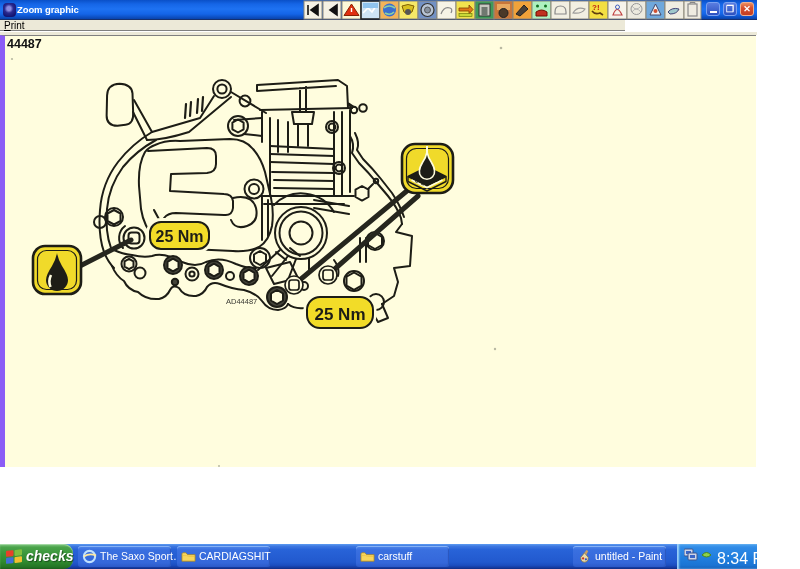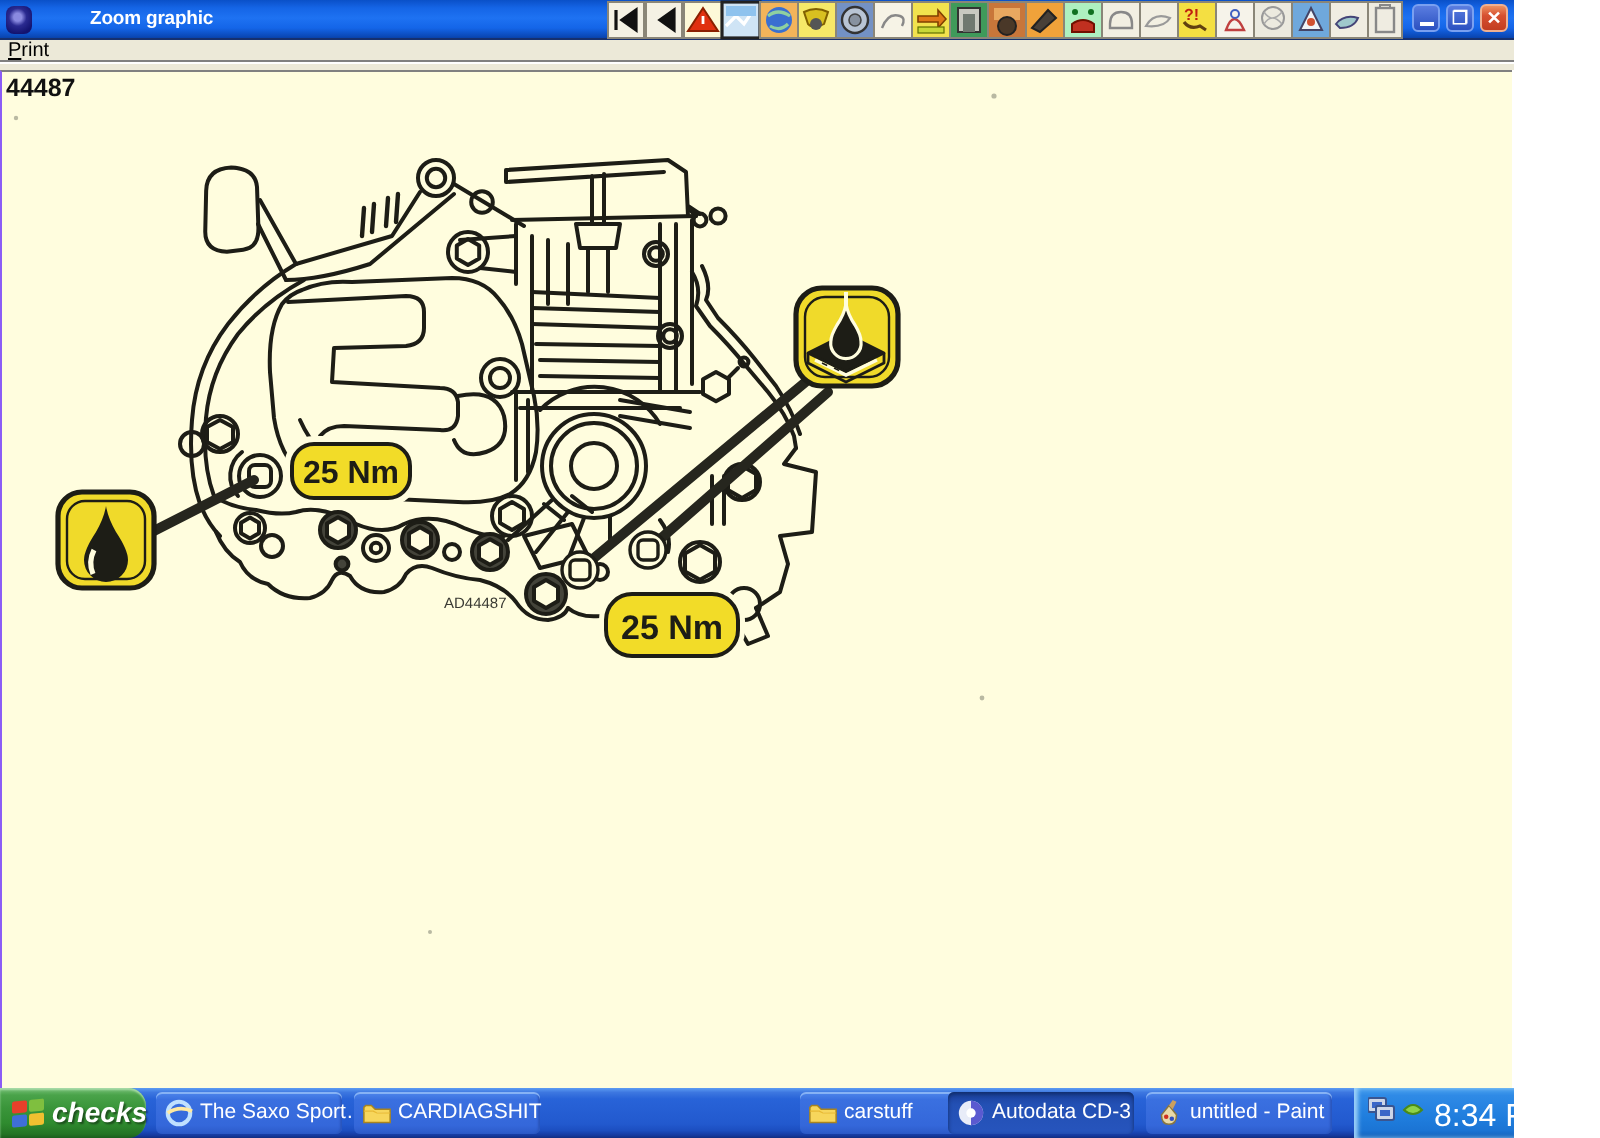--- a/index.html
+++ b/index.html
@@ -3,28 +3,28 @@
 <meta charset="utf-8">
 <style>
   * { margin:0; padding:0; box-sizing:border-box; }
   html,body { width:800px; height:569px; background:#ffffff; font-family:"Liberation Sans", sans-serif; overflow:hidden; }
   #screen { position:absolute; top:0; left:0; width:800px; height:569px; }
   
   #titlebar { position:absolute; left:0; top:0; width:757px; height:20px;
     background:linear-gradient(180deg,#0a50c8 0%,#1565e6 20%,#1e72f2 45%,#1465e8 70%,#0a47b4 92%,#063a9a 100%); box-shadow: inset 0 -1px 0 #16306e; }
   #titleicon { position:absolute; left:3px; top:3px; width:13px; height:14px; border-radius:4px;
     background:radial-gradient(circle at 45% 40%, #8a8ae0 0 18%, #2a2a90 40%, #131370 75%); }
-  #titletext { position:absolute; left:17px; top:4px; color:#ffffff; font-size:9.5px; font-weight:bold; letter-spacing:-0.1px;margin-left:28px; }
+  #titletext { position:absolute; left:17px; top:4px; color:#ffffff; font-size:9.5px; font-weight:bold; letter-spacing:-0.1px; }
   .wbtn { position:absolute; top:2px; width:14px; height:14px; border-radius:3px; color:#fff; font-size:9px;
     text-align:center; line-height:13px; font-weight:bold; }
-  #menubar { position:absolute; left:0; top:20px; width:757px; height:11px; background:#ece9d8; border-bottom:1px solid #808080; }
+  #menubar { position:absolute; left:0; top:20px; width:625px; height:11px; background:#ece9d8; border-bottom:1px solid #808080; }
   #menubar span { position:absolute; left:4px; top:0px; font-size:10px; color:#000; }
   #frame2 { position:absolute; left:0; top:32px; width:757px; height:3px; background:#ece9d8; }
-  #content { position:absolute; left:0; top:35px; width:756px; height:509px; background:#fffdde;
-    border-left:1px solid #8b5cf6; border-top:1px solid #808080; }
+  #content { position:absolute; left:0; top:35px; width:756px; height:432px; background:#fffdde;
+    border-left:5px solid #8b5cf6; border-top:1px solid #808080; }
   #num { position:absolute; left:2px; top:1px; font-size:12.5px; letter-spacing:-0.3px; font-weight:bold; color:#111; letter-spacing:0px; }
   
   #taskbar { position:absolute; left:0; top:544px; width:757px; height:25px;
     background:linear-gradient(180deg,#5d9cf2 0%,#3d77e0 9%,#2863d8 22%,#2259ce 72%,#1c4ec0 85%,#15399e 95%,#112d80 100%); }
   #startbtn { position:absolute; left:0; top:0; width:73px; height:25px; border-radius:0 9px 9px 0;
     background:linear-gradient(180deg,#79c279 0%,#4aa34a 14%,#3a953a 40%,#2f8b2f 70%,#247424 92%,#1c5e1c 100%);
     box-shadow:inset 0 1px 1px #a8dba8; }
   #starttext { position:absolute; left:26px; top:4px; color:#fff; font-size:14px; font-weight:bold; font-style:italic;
     text-shadow:1px 1px 1px rgba(0,0,0,0.45); }
   .task { position:absolute; top:2px; width:93px; height:21px; border-radius:3px;
@@ -302,34 +302,26 @@
         </svg>
       <div class="tlabel">The Saxo Sport…</div>
     </div>
     <div class="task taskn" style="left:177px;">
       <svg class="ticon" viewBox="0 0 16 16">
           <path d="M1,5 L1,13 L15,13 L15,6 L7,6 L5,4 L2,4 Z" fill="#f7d65c" stroke="#a88420" stroke-width="0.8"></path>
           <path d="M1,7 L6,7 L8,8 L15,8" stroke="#e8b830" fill="#f7e08a" stroke-width="0.6"></path>
         </svg>
       <div class="tlabel">CARDIAGSHIT</div>
     </div>
-    <div class="task taskn" style="left:356px;margin-left:44px;">
+    <div class="task taskn" style="left:356px;">
       <svg class="ticon" viewBox="0 0 16 16">
           <path d="M1,5 L1,13 L15,13 L15,6 L7,6 L5,4 L2,4 Z" fill="#f7d65c" stroke="#a88420" stroke-width="0.8"></path>
           <path d="M1,7 L6,7 L8,8 L15,8" stroke="#e8b830" fill="#f7e08a" stroke-width="0.6"></path>
         </svg>
       <div class="tlabel">carstuff</div>
-    </div>
-    <div class="task taska" style="left:474px;">
-      <svg class="ticon" viewBox="0 0 16 16">
-          <circle cx="8" cy="8" r="6.5" fill="#e8ecf8"></circle>
-          <path d="M8,1.5 A6.5,6.5 0 0 1 8,14.5" fill="#5a5ad0"></path>
-          <circle cx="8" cy="8" r="2.5" fill="#fff"></circle>
-        </svg>
-      <div class="tlabel">Autodata CD-3</div>
     </div>
     <div class="task taskn" style="left:573px;text-decoration:underline;">
       <svg class="ticon" viewBox="0 0 16 16">
           <path d="M4,9 L8,4 L12,9 Q12,14 8,14 Q4,14 4,9 Z" fill="#e8d9a8" stroke="#887640" stroke-width="0.8"></path>
           <path d="M8,4 L10,1 L12,2 L10,6 Z" fill="#caa060"></path>
           <circle cx="6.5" cy="10" r="1.2" fill="#d03020"></circle>
           <circle cx="9.5" cy="11" r="1.2" fill="#3050c0"></circle>
         </svg>
       <div class="tlabel">untitled - Paint</div>
     </div>

